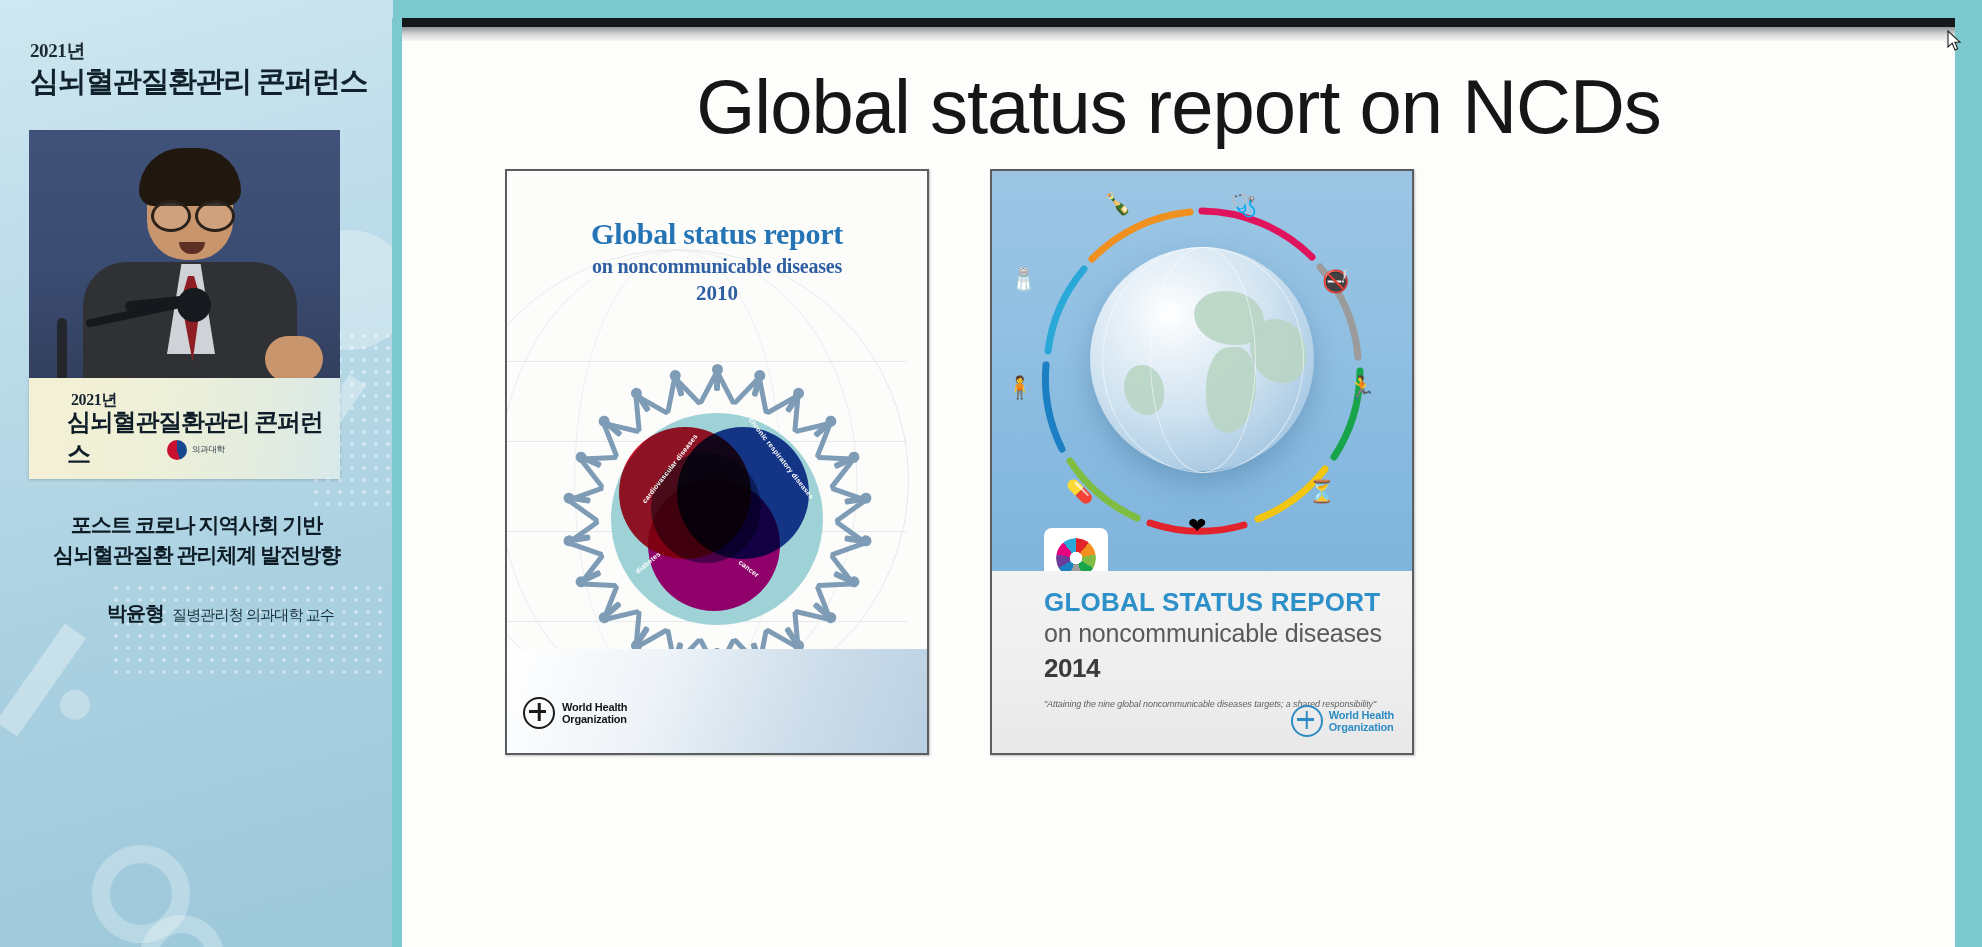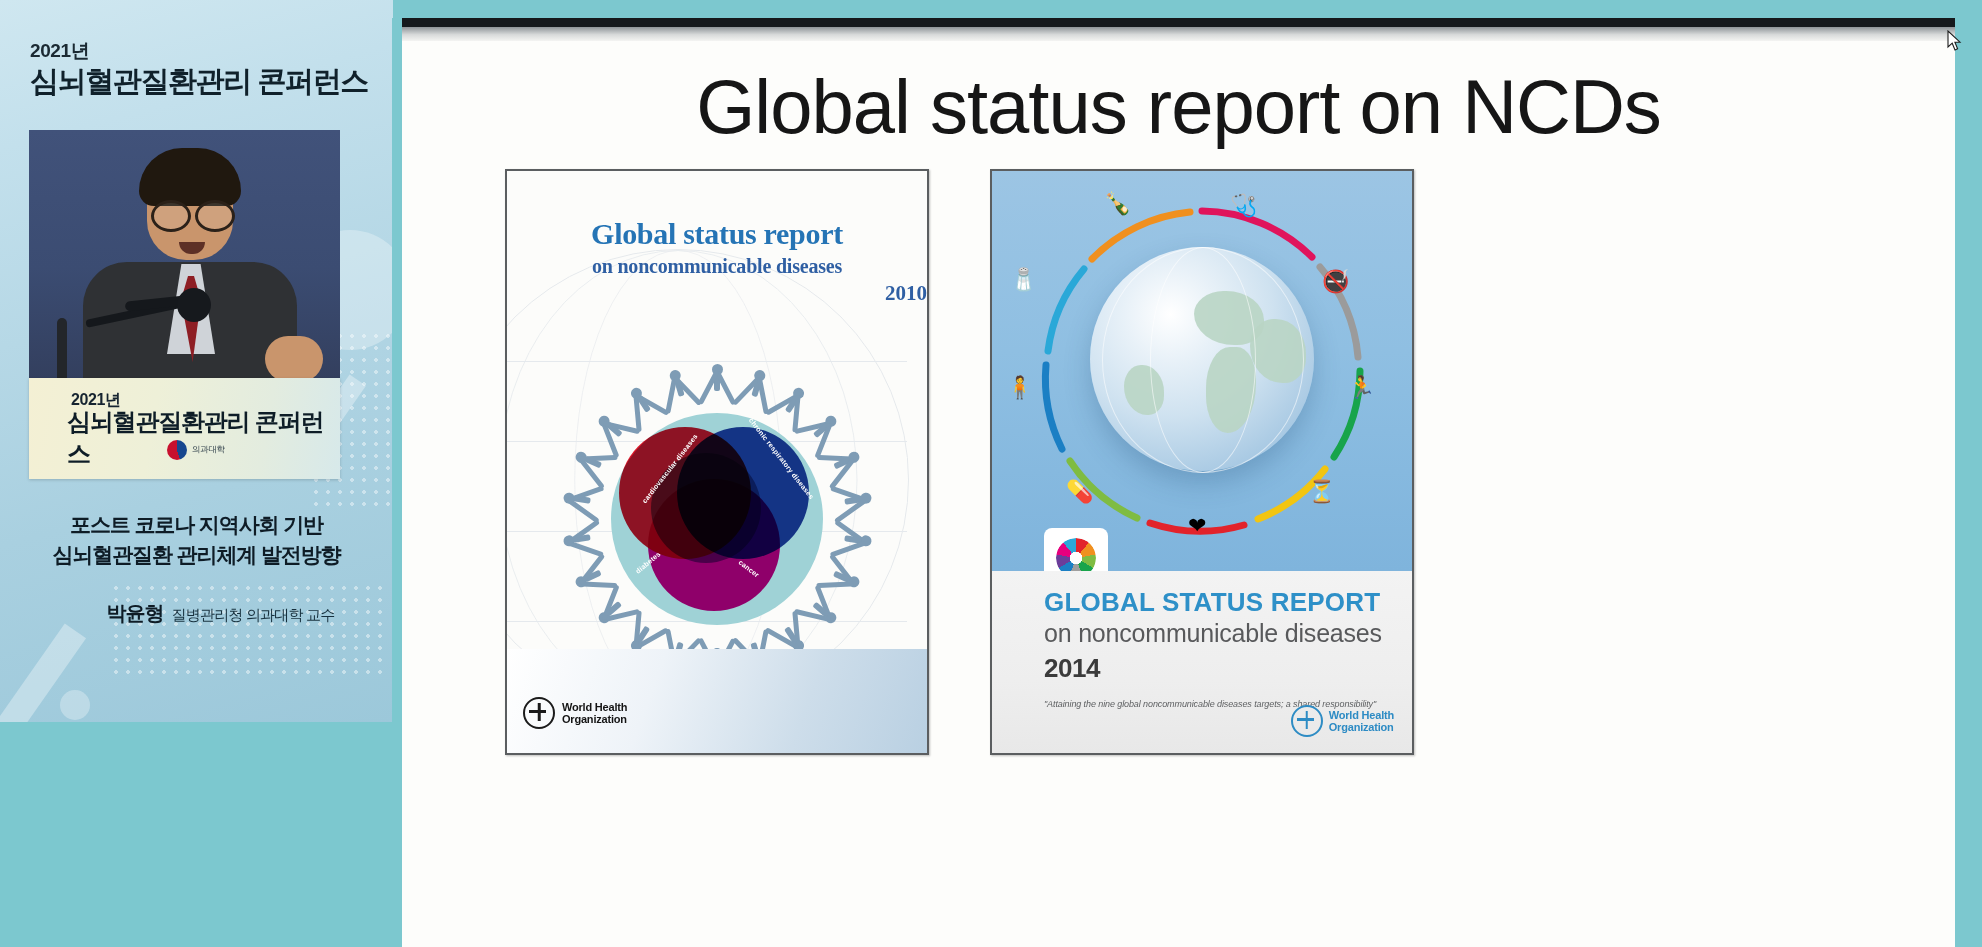--- a/index.html
+++ b/index.html
@@ -5,23 +5,24 @@
   html,body{margin:0;padding:0;}
   body{
     width:1982px;height:947px;overflow:hidden;
     background:#7cc8cf;
     font-family:"Liberation Sans", sans-serif;
     position:relative;
   }
 
   
   #left-panel{
-    position:absolute;left:0;top:0;width:393px;height:722px;
+    position:absolute;left:0;top:0;width:393px;height:947px;
     background:linear-gradient(165deg,#cfe7f0 0%,#c3e0ec 18%,#b6d8e6 42%,#a9d0e0 66%,#9cc8da 100%);
     overflow:hidden;
+    font-family:Liberation Serif, serif;
   }
   .deco-circle{position:absolute;border-radius:50%;background:rgba(255,255,255,.30);}
   .deco-ring{position:absolute;border-radius:50%;border:18px solid rgba(255,255,255,.28);}
   .deco-slash{position:absolute;background:rgba(255,255,255,.34);transform:rotate(35deg);}
   .dotgrid{position:absolute;opacity:.5;
     background-image:radial-gradient(rgba(255,255,255,.85) 1.6px, transparent 1.7px);
     background-size:12px 12px;}
 
   #conf-head{position:absolute;left:30px;top:40px;z-index:5;}
   #conf-year{font-size:19px;font-weight:bold;color:#1b2a33;letter-spacing:-.4px;line-height:1.2;}
@@ -82,21 +83,21 @@
   .globe-lines{position:absolute;left:-60px;top:78px;width:460px;height:460px;border-radius:50%;
      border:1px solid #e2e6ea;opacity:.85;}
   .globe-lines:before,.globe-lines:after{content:"";position:absolute;inset:0;border-radius:50%;border:1px solid #e4e8ec;}
   .globe-lines:before{transform:scaleX(.45);}
   .globe-lines:after{transform:scaleX(.78);}
   .globe-lat{position:absolute;left:-60px;width:460px;height:1px;background:#e5e9ed;}
   #c10-title{position:absolute;left:0;top:46px;width:420px;text-align:center;
      font-family:"Liberation Serif", serif;font-weight:bold;font-size:30px;color:#2574b5;letter-spacing:-.3px;}
   #c10-sub{position:absolute;left:0;top:84px;width:420px;text-align:center;
      font-family:"Liberation Serif", serif;font-weight:bold;font-size:20px;color:#2f5fa3;letter-spacing:-.2px;}
-  #c10-year{position:absolute;left:0;top:110px;width:420px;text-align:right;
+  #c10-year{position:absolute;left:0;top:110px;width:420px;text-align:center;
      font-family:"Liberation Serif", serif;font-weight:bold;font-size:21px;color:#2f5fa3;}
   #c10-band{position:absolute;left:0;bottom:0;width:420px;height:104px;
      background:linear-gradient(110deg,#ffffff 0%,#eef3f8 35%,#cdddea 70%,#b9d0e2 100%);}
   #c10-who{position:absolute;left:16px;bottom:24px;display:flex;align-items:center;gap:7px;}
   .who-emblem{width:28px;height:28px;border-radius:50%;border:2.5px solid #1b1b1b;position:relative;}
   .who-emblem:after{content:"";position:absolute;left:50%;top:4px;width:2.5px;height:18px;background:#1b1b1b;transform:translateX(-50%);}
   .who-emblem:before{content:"";position:absolute;left:4px;top:11px;width:17px;height:2.5px;background:#1b1b1b;}
   .who-txt{font-size:11px;font-weight:bold;color:#141414;line-height:1.12;letter-spacing:-.2px;}
   .who-emblem.blue{border-color:#2e8cc4;}
   .who-emblem.blue:after,.who-emblem.blue:before{background:#2e8cc4;}

